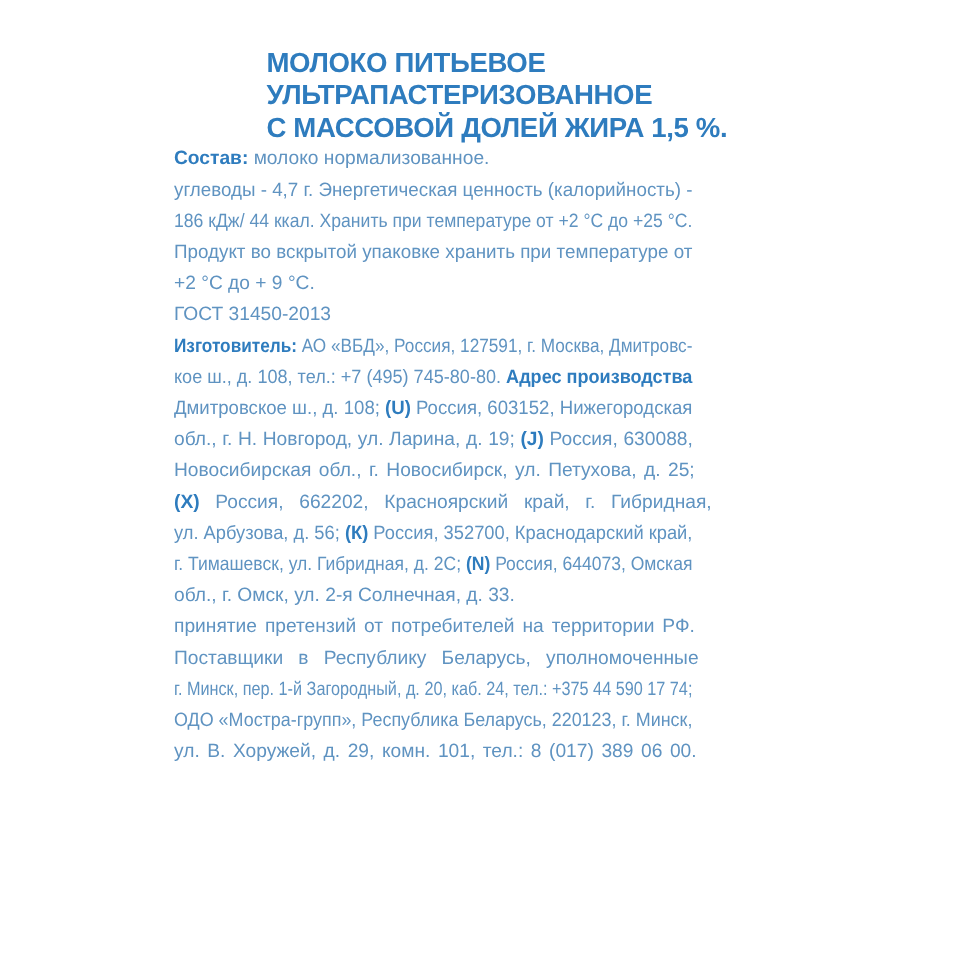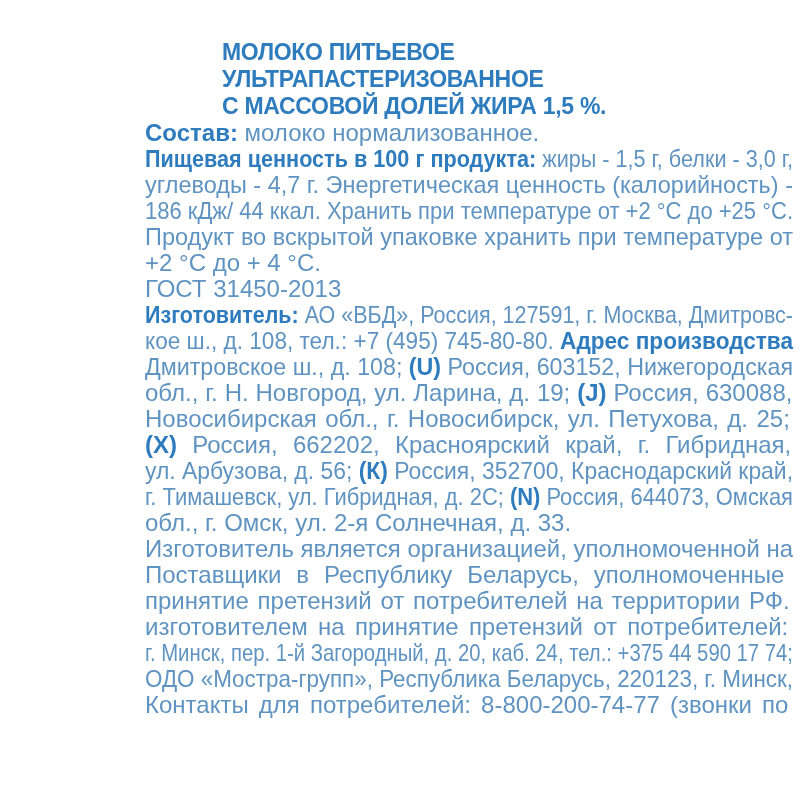--- a/index.html
+++ b/index.html
@@ -26,21 +26,21 @@
   .title{
     margin-left:77px;
     color:var(--heading);
     font-weight:bold;
     font-size:23px;
     line-height:27px;
     letter-spacing:-0.3px;
   }
   .body-text{
     color:var(--body);
-    font-size:24px;
+    font-size:16px;
     text-decoration:underline;
   }
   .line{
     height:26px;
     line-height:26px;
     white-space:nowrap;
     overflow:visible;
   }
   .line-content{
     white-space:pre;
@@ -60,44 +60,41 @@
     <div class="title">
       <div class="title-line">МОЛОКО ПИТЬЕВОЕ</div>
       <div class="title-line">УЛЬТРАПАСТЕРИЗОВАННОЕ</div>
       <div class="title-line">С МАССОВОЙ ДОЛЕЙ ЖИРА 1,5 %.</div>
     </div>
     <div class="body-text" id="label-body">
         <div class="paragraph">
           <div class="line last"><span class="line-content"><span class="b">Состав:</span><span> молоко нормализованное.</span></span></div>
         </div>
         <div class="paragraph">
-          <div class="line"><span class="line-content" style="transform: scaleX(0.900815);"><span class="b">Пищевая ценность в 100 г продукта:</span><span> жиры - 1,5 г, белки - 3,0 г,</span></span></div>
           <div class="line"><span class="line-content" style="transform: scaleX(0.97787);"><span>углеводы - 4,7 г. Энергетическая ценность (калорийность) -</span></span></div>
           <div class="line"><span class="line-content" style="transform: scaleX(0.916634);"><span>186 кДж/ 44 ккал. Хранить при температуре от +2 °С до +25 °С.</span></span></div>
           <div class="line"><span class="line-content" style="transform: scaleX(0.979943);"><span>Продукт во вскрытой упаковке хранить при температуре от</span></span></div>
-          <div class="line last"><span class="line-content"><span>+2 °С до + 4 °С.</span></span></div>
+          <div class="line last"><span class="line-content"><span>+2 °С до + 9 °С.</span></span></div>
         </div>
         <div class="paragraph">
           <div class="line last"><span class="line-content"><span>ГОСТ 31450-2013</span></span></div>
         </div>
         <div class="paragraph">
           <div class="line"><span class="line-content" style="transform: scaleX(0.895801);"><span class="b">Изготовитель:</span><span> АО «ВБД», Россия, 127591, г. Москва, Дмитровс-</span></span></div>
           <div class="line"><span class="line-content" style="transform: scaleX(0.941527);"><span>кое ш., д. 108, тел.: +7 (495) 745-80-80. </span><span class="b">Адрес производства</span></span></div>
           <div class="line"><span class="line-content" style="transform: scaleX(0.968353);"><span>Дмитровское ш., д. 108; </span><span class="b">(U)</span><span> Россия, 603152, Нижегородская</span></span></div>
           <div class="line"><span class="line-content" style="word-spacing: 0.225px;"><span>обл., г. Н. Новгород, ул. Ларина, д. 19; </span><span class="b">(J)</span><span> Россия, 630088,</span></span></div>
           <div class="line"><span class="line-content" style="word-spacing: 1.72768px;"><span>Новосибирская обл., г. Новосибирск, ул. Петухова, д. 25;</span></span></div>
           <div class="line"><span class="line-content" style="word-spacing: 8.60417px;"><span class="b">(Х)</span><span> Россия, 662202, Красноярский край, г. Гибридная,</span></span></div>
           <div class="line"><span class="line-content" style="transform: scaleX(0.953642);"><span>ул. Арбузова, д. 56; </span><span class="b">(К)</span><span> Россия, 352700, Краснодарский край,</span></span></div>
           <div class="line"><span class="line-content" style="transform: scaleX(0.913167);"><span>г. Тимашевск, ул. Гибридная, д. 2С; </span><span class="b">(N)</span><span> Россия, 644073, Омская</span></span></div>
           <div class="line last"><span class="line-content"><span>обл., г. Омск, ул. 2-я Солнечная, д. 33.</span></span></div>
         </div>
         <div class="paragraph">
-          <div class="line"><span class="line-content" style="transform: scaleX(0.997266);"><span>Изготовитель является организацией, уполномоченной на</span></span></div>
+          <div class="line"><span class="line-content" style="word-spacing: 2.15365px;"><span>принятие претензий от потребителей на территории РФ.</span></span></div>
           <div class="line"><span class="line-content" style="word-spacing: 8.18359px;"><span>Поставщики в Республику Беларусь, уполномоченные</span></span></div>
-          <div class="line"><span class="line-content" style="word-spacing: 2.15365px;"><span>принятие претензий от потребителей на территории РФ.</span></span></div>
-          <div class="line"><span class="line-content" style="word-spacing: 3.57187px;"><span>изготовителем на принятие претензий от потребителей:</span></span></div>
           <div class="line"><span class="line-content" style="transform: scaleX(0.845292);"><span>г. Минск, пер. 1-й Загородный, д. 20, каб. 24, тел.: +375 44 590 17 74;</span></span></div>
           <div class="line"><span class="line-content" style="transform: scaleX(0.933337);"><span>ОДО «Мостра-групп», Республика Беларусь, 220123, г. Минск,</span></span></div>
-          <div class="line"><span class="line-content" style="word-spacing: 3.44687px;"><span>Контакты для потребителей: 8-800-200-74-77 (звонки по</span></span></div>
+          <div class="line"><span class="line-content" style="word-spacing: 1.83854px;"><span>ул. В. Хоружей, д. 29, комн. 101, тел.: 8 (017) 389 06 00.</span></span></div>
         </div>
       </div>
   </div>
 </div>
 
 </body></html>

